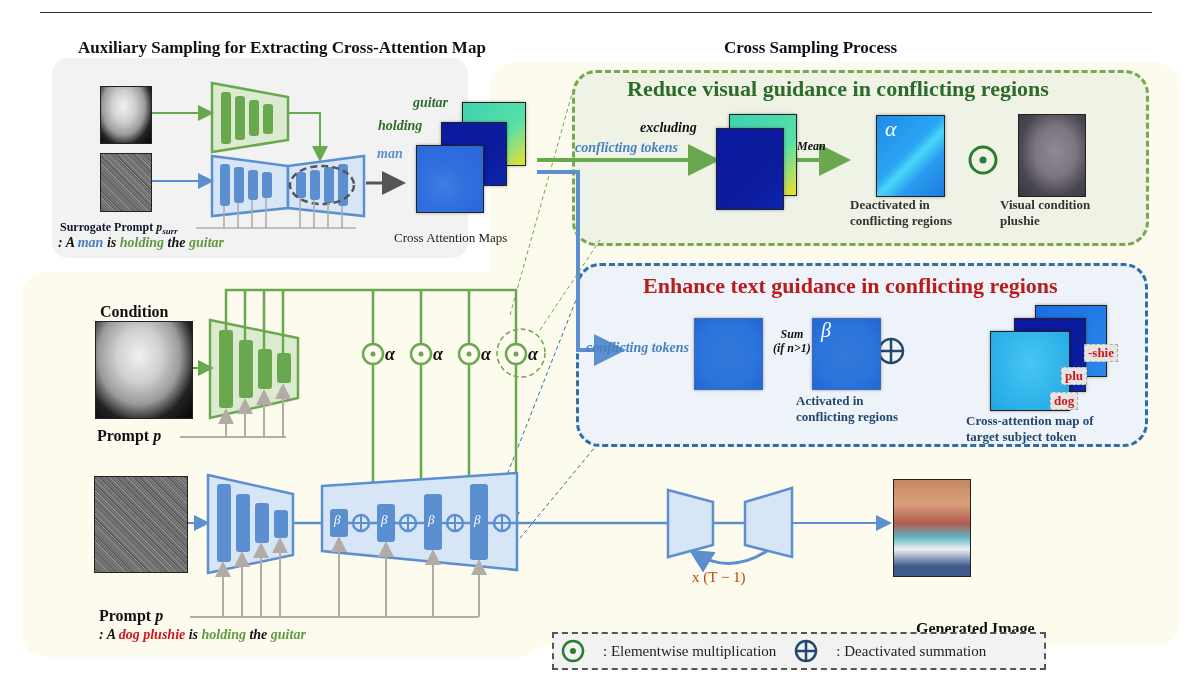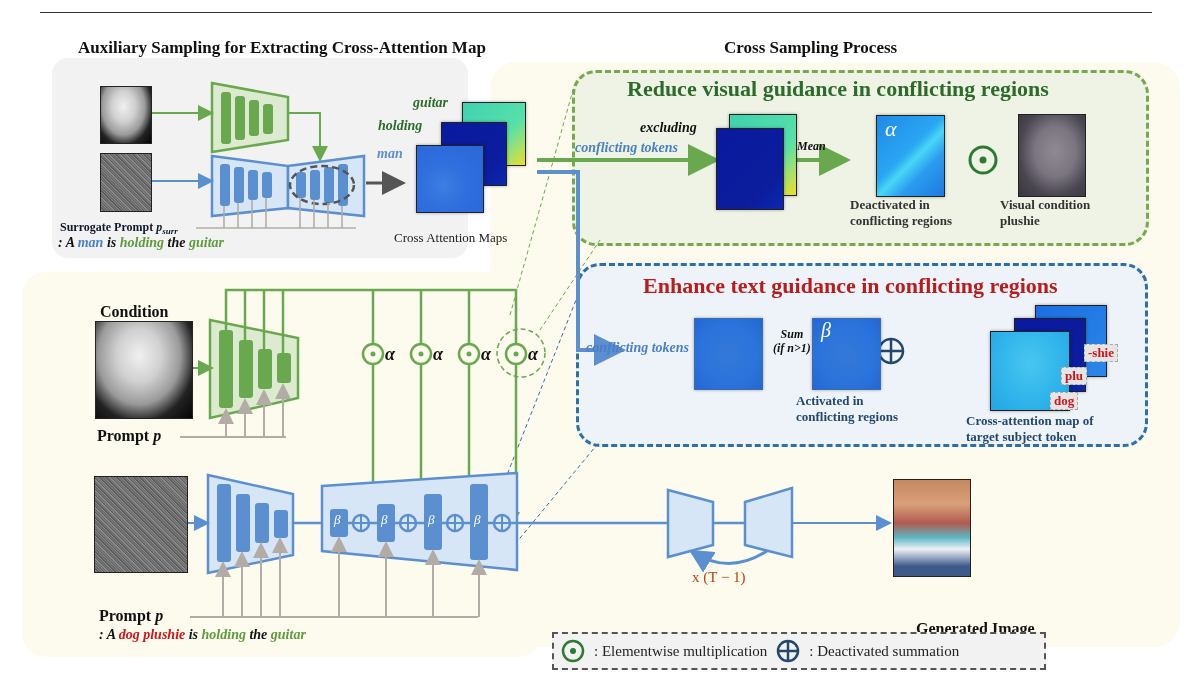--- a/index.html
+++ b/index.html
@@ -23,21 +23,21 @@
   .map-navy{background:linear-gradient(135deg,#0a1aa0,#0b1c9c 70%,#0d27b0);}
   .map-teal{background:linear-gradient(135deg,#3fd1b0,#57e0a8 60%,#b5e060 85%,#f0e020);}
   .map-cyan{background:radial-gradient(ellipse at 50% 40%,#47c6f0,#2fb3ea 60%,#22a6e2);}
   .map-mean{background:linear-gradient(135deg,#1f8ae8 0%,#2aa6f2 45%,#49d6f6 55%,#2a9cef 70%,#1d7ae0 100%);}
   .map-beta{background:radial-gradient(ellipse at 50% 50%,#3478d8,#2b74dc 60%,#2466d2);}
   .img-depth{background:radial-gradient(ellipse at 45% 35%,#f0f0f0 0%,#d0d0d0 30%,#9a9a9a 55%,#222 75%,#050505 100%);border:1px solid #222;}
   .img-noise{background:repeating-linear-gradient(45deg,#6a6a6a 0 1px,#8a8a8a 1px 2px,#5c5c5c 2px 3px,#7a7a7a 3px 4px);border:1px solid #222;}
   .img-noisy-cond{background:radial-gradient(ellipse at 55% 45%,#8f8a92 0%,#7a7580 40%,#4a4650 70%,#3a3640 100%);border:1px solid #222;}
   .img-gen{background:linear-gradient(180deg,#c48860 0%,#d9a07a 25%,#b05a50 45%,#5fb8c4 60%,#f0f0f5 72%,#3d5a8a 90%);border:1px solid #222;}
   .token-tag{background:#e5e5e5;border:1px dashed #aaa;color:#d0141b;font-weight:bold;font-size:13px;padding:0 3px;}
-  .legend{left:552px;top:632px;width:484px;height:34px;border:2px dashed #555;background:#f2f2f3;display:flex;align-items:center;gap:8px;padding-left:6px;font-size:15px;color:#222;}
+  .legend{left:552px;top:632px;width:484px;height:34px;border:2px dashed #555;background:#f2f2f3;display:flex;align-items:center;gap:17px;padding-left:6px;font-size:15px;color:#222;}
   svg{position:absolute;left:0;top:0;}
 </style>
 </head>
 <body>
 
 <div class="abs top-rule"></div>
 
 <div class="abs sec-title" style="left:78px;top:38px;">Auxiliary Sampling for Extracting Cross-Attention Map</div>
 <div class="abs sec-title" style="left:724px;top:38px;">Cross Sampling Process</div>
 

